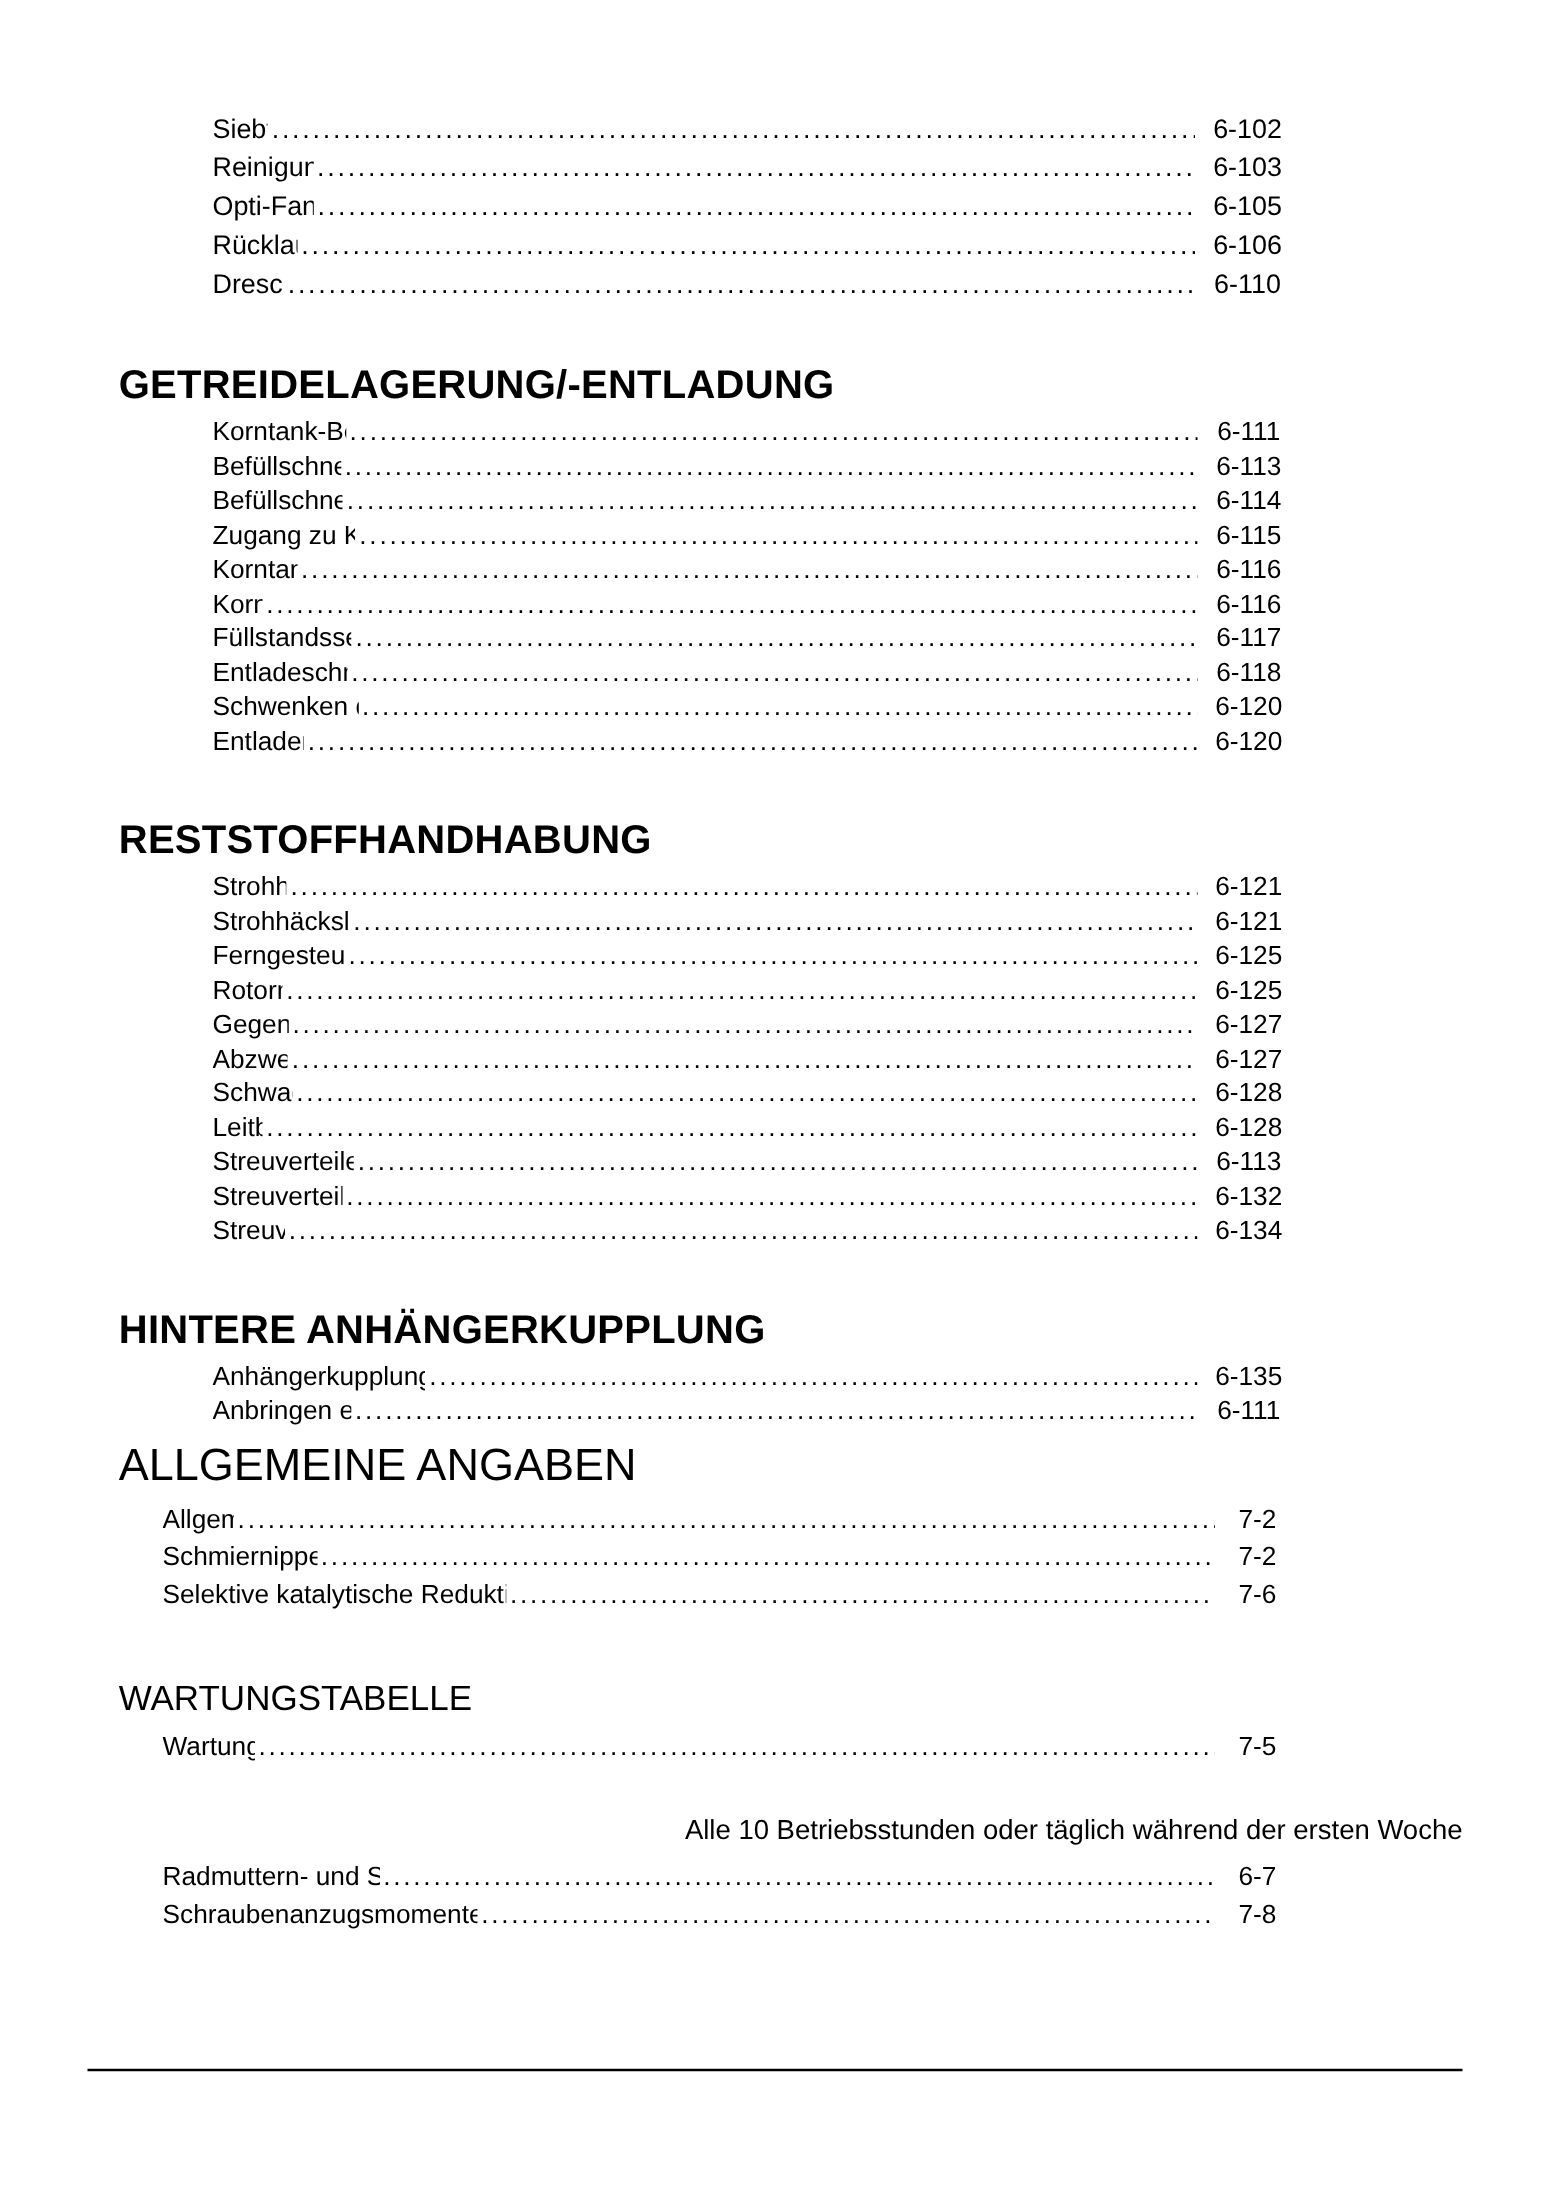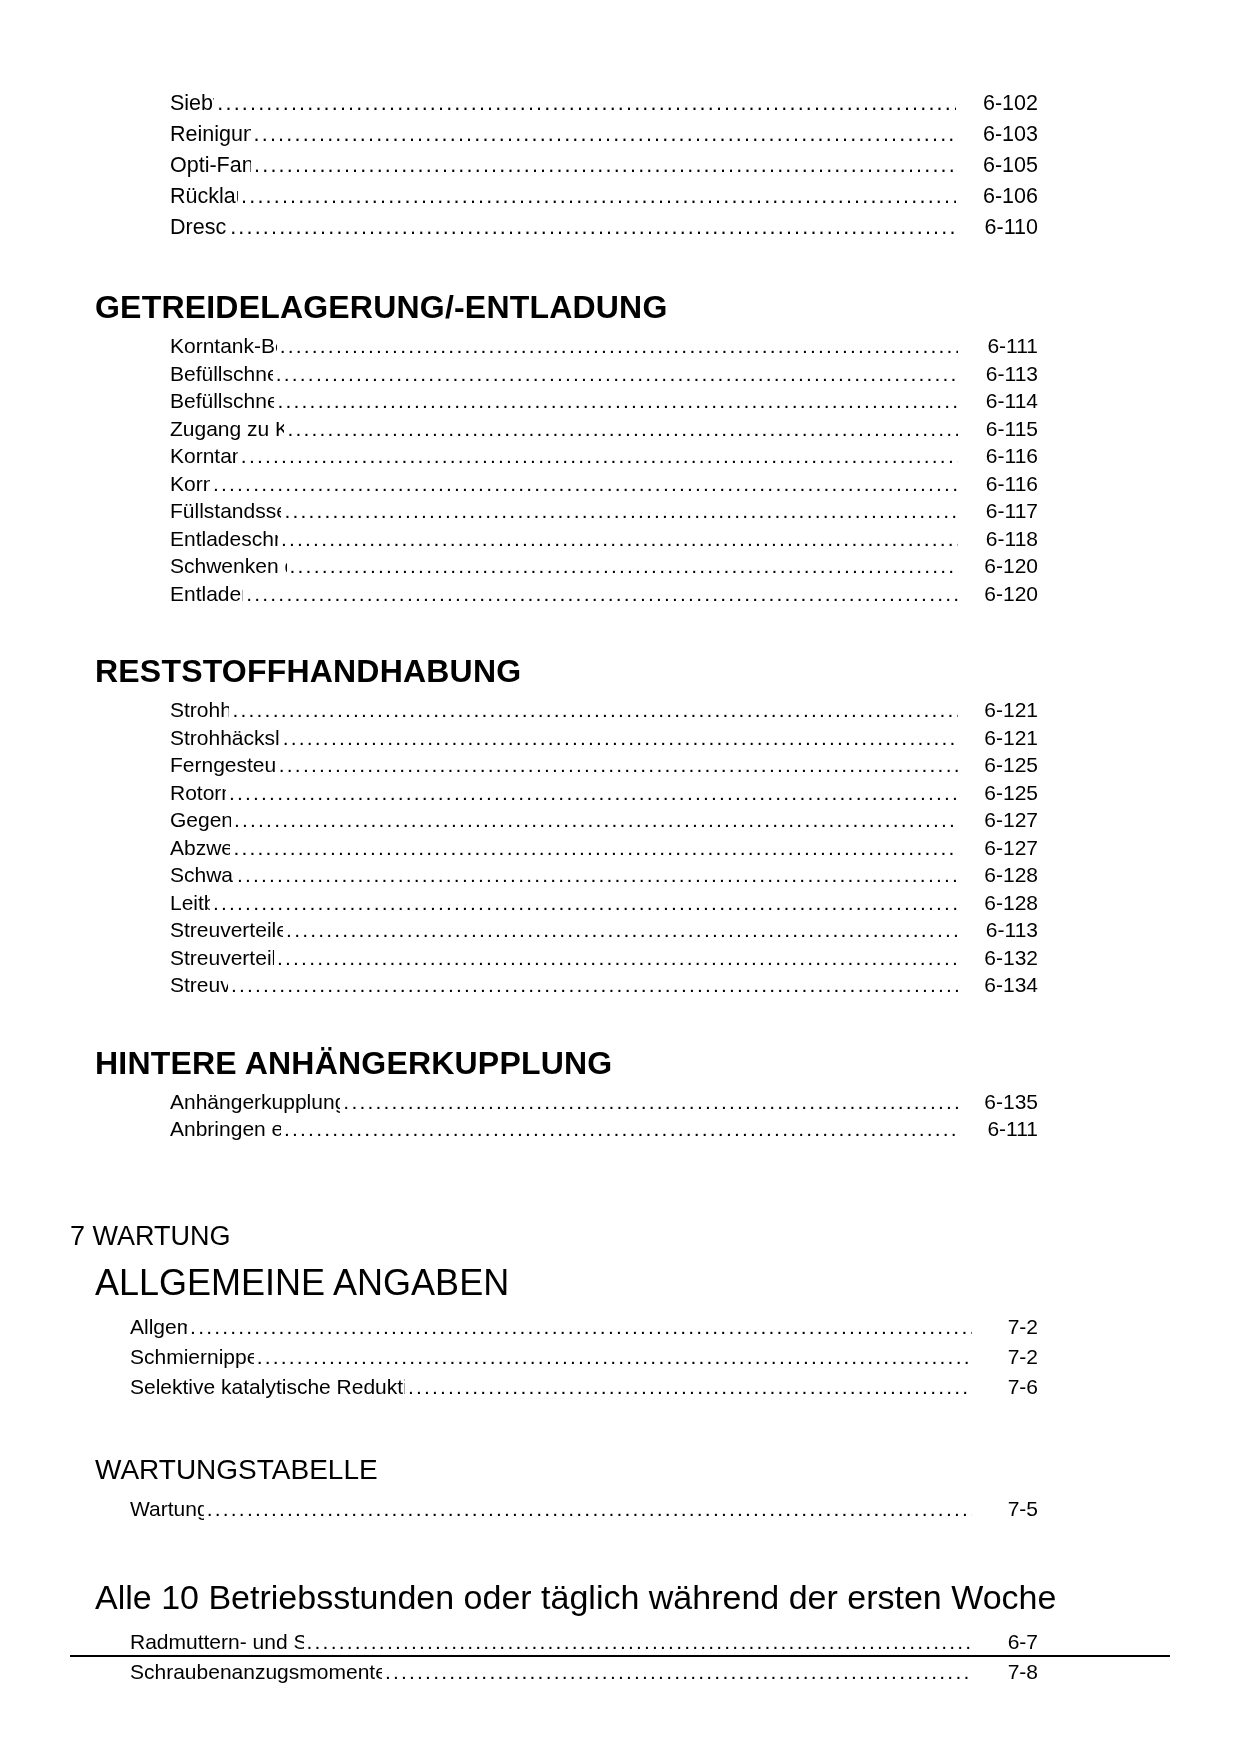--- a/index.html
+++ b/index.html
@@ -43,21 +43,21 @@
     letter-spacing: 2.2px;
     color: #000;
   }
   .entry .leader::before {
     content: "...................................................................................................................................................................................................";
     display: block;
     white-space: nowrap;
   }
   .entry .page-no {
     flex: 0 0 auto;
-    text-align: right;
+    text-align: center;
   }
 
   
   .lvl-a {
     margin-left: 100px;
     width: 868px;
     font-size: 21.5px;
     line-height: 31px;
   }
   .lvl-a .page-no { width: 80px; }
@@ -92,24 +92,25 @@
     font-size: 36px;
     margin-left: 25px;
     margin-top: 8px;
     margin-bottom: 8px;
   }
   .chapter-head.wide {
     font-size: 28px;
     margin-top: 52px;
   }
   .big-head {
-    font-size: 34px;
+    font-size: 22px;
     margin-left: 25px;
-    margin-top: 54px;
+    margin-top: 38px;
     margin-bottom: 10px;
+    text-align: right;
   }
 
   
   .lvl-c {
     margin-left: 60px;
     width: 908px;
     font-size: 21px;
     line-height: 30px;
   }
   .lvl-c .page-no { width: 64px; }
@@ -278,21 +279,20 @@
         <span class="leader"></span>
         <span class="page-no">6-135</span>
       </div>
       <div class="entry">
         <span class="title">Anbringen eines Anhängers</span>
         <span class="leader"></span>
         <span class="page-no">6-111</span>
       </div>
     </div>
 
-    <div class="chapter">7 WARTUNG</div>
 
     <div class="chapter-head">ALLGEMEINE ANGABEN</div>
     <div class="lvl-c">
       <div class="entry">
         <span class="title">Allgemeines</span>
         <span class="leader"></span>
         <span class="page-no">7-2</span>
       </div>
       <div class="entry">
         <span class="title">Schmiernippel und -intervalle</span>

